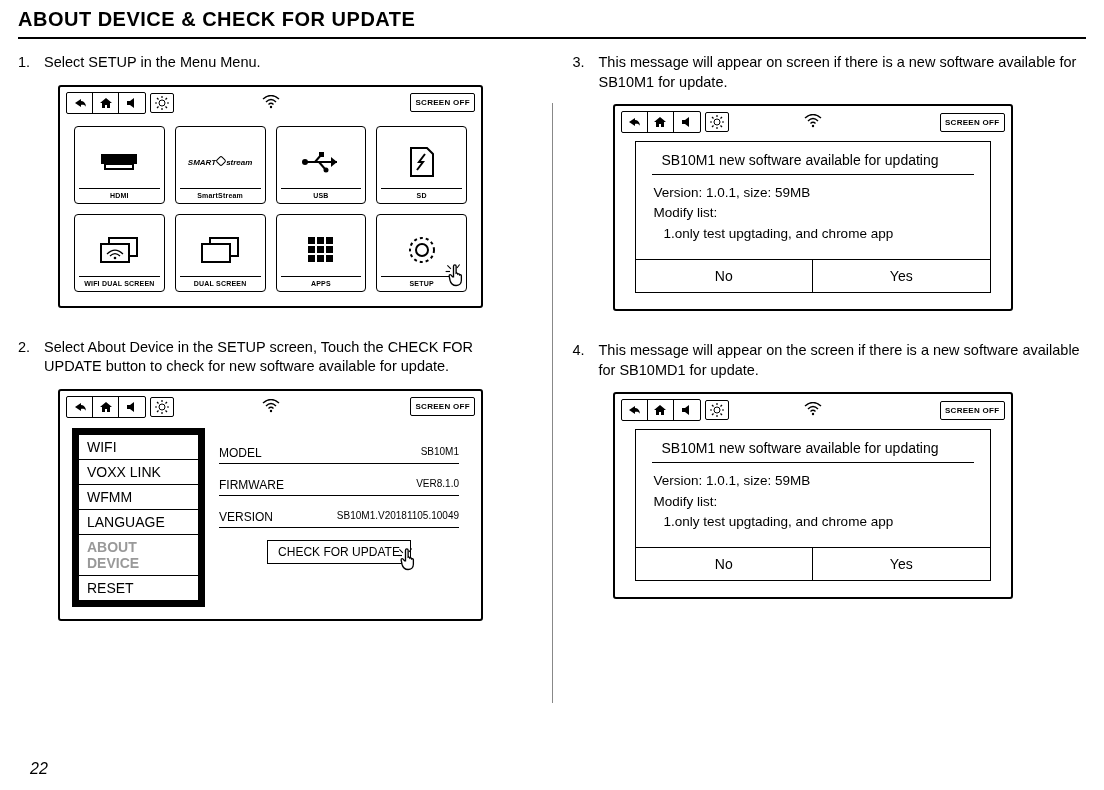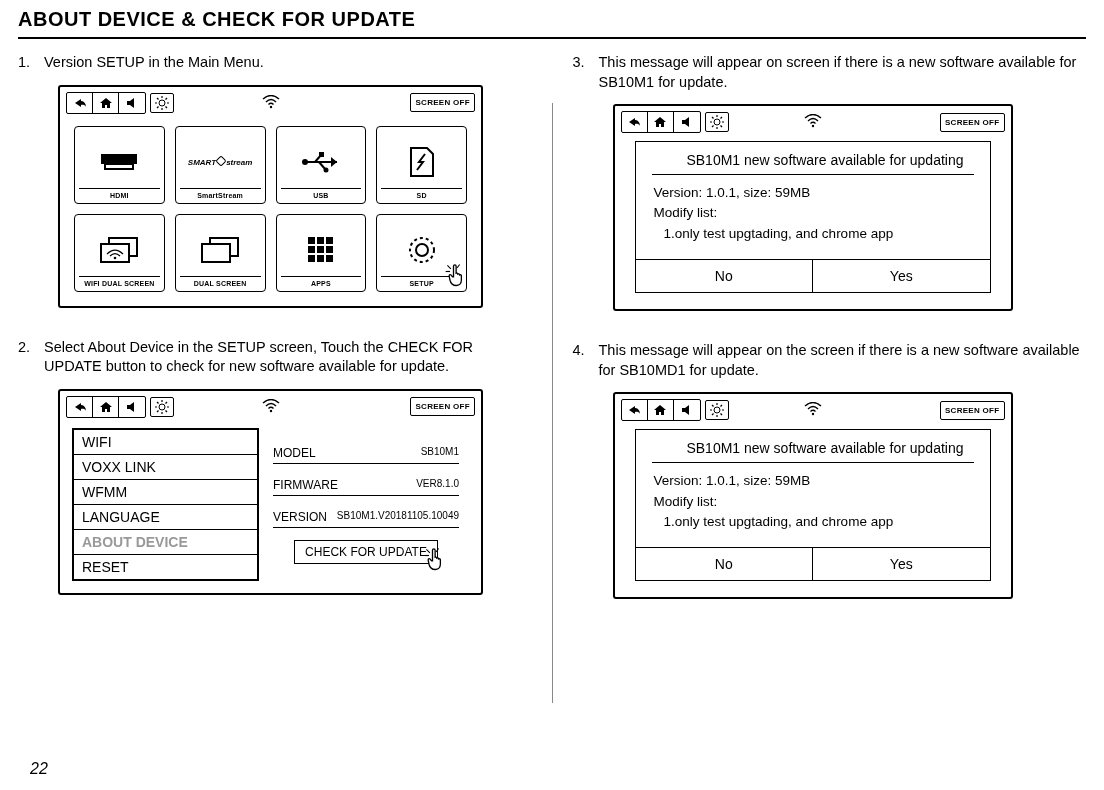--- a/index.html
+++ b/index.html
@@ -24,33 +24,33 @@
 
 
 .tiles { display: grid; grid-template-columns: repeat(4, 1fr); gap: 10px; padding: 6px 8px; }
 .tile { border: 1px solid #000; border-radius: 4px; height: 78px; display: flex; flex-direction: column; align-items: center; justify-content: space-between; padding: 10px 4px 4px 4px; position: relative; }
 .tile-icon { flex: 1; display: flex; align-items: center; justify-content: center; width: 100%; }
 .tile-label { font-size: 7px; font-weight: 700; border-top: 1px solid #000; width: 100%; text-align: center; padding-top: 3px; letter-spacing: 0.2px; }
 .hand-cursor { position: absolute; width: 30px; height: 28px; }
 
 
 .about-body { display: flex; padding: 4px 6px; }
-.about-menu { border: 2px solid #000000; width: 187px; }
+.about-menu { border: 7px solid #000000; width: 133px; }
 .about-menu-item { border-bottom: 1px solid #000; font-size: 14px; padding: 4px 8px; }
 .about-menu-item:last-child { border-bottom: none; }
 .about-menu-item.active { color: #999; font-weight: 700; }
 .about-right { flex: 1; padding: 10px 10px 6px 14px; position: relative; }
 .about-row { border-bottom: 1px solid #000; display: flex; justify-content: space-between; font-size: 11px; padding: 8px 0 3px 0; margin-bottom: 6px; }
 .about-row .r-label { font-size: 12px; }
 .about-row .r-val { font-size: 10px; }
 .check-update-btn { border: 1.5px solid #000; font-size: 12px; padding: 4px 10px; margin: 12px auto 4px auto; width: fit-content; position: relative; }
 
 
 .dialog { border: 1px solid #000; margin: 8px 14px; padding: 0; }
-.dialog-title { text-align: right; font-size: 14px; padding: 10px 10px 6px 10px; border-bottom: 1px solid #000; margin: 0 16px; }
+.dialog-title { text-align: left; font-size: 14px; padding: 10px 10px 6px 10px; border-bottom: 1px solid #000; margin: 0 16px; }
 .dialog-body { padding: 8px 18px 2px 18px; font-size: 13.5px; line-height: 1.5; min-height: 84px; }
 .dialog-body .indent { padding-left: 10px; }
 .dialog-buttons { display: flex; border-top: 1px solid #000; }
 .dialog-buttons > div { flex: 1; text-align: center; padding: 8px 0; font-size: 14px; }
 .dialog-buttons > div:first-child { border-right: 1px solid #000; }
 
 .page-num { position: absolute; bottom: 12px; left: 30px; font-style: italic; font-size: 16px; }
 
 svg { display: block; }
 </style>
@@ -60,21 +60,21 @@
 <div class="title-bar">
   <h1>ABOUT DEVICE &amp; CHECK FOR UPDATE</h1>
 </div>
 
 <div class="columns">
 
 <div class="col">
 
   <div class="step">
     <div class="step-num">1.</div>
-    <div class="step-text">Version SETUP in the Main Menu.</div>
+    <div class="step-text">Select SETUP in the Menu Menu.</div>
   </div>
 
   <div class="device-frame">
     <div class="topbar">
       <div class="tb-group">
         <div class="tb-btn">
           <svg width="16" height="12" viewBox="0 0 16 12">
                 <path d="M3 6 L9 2 L9 4 C14 4 14 10 14 10 C13 7 9 8 9 8 L9 10 Z" fill="#000"></path>
               </svg>
         </div>

